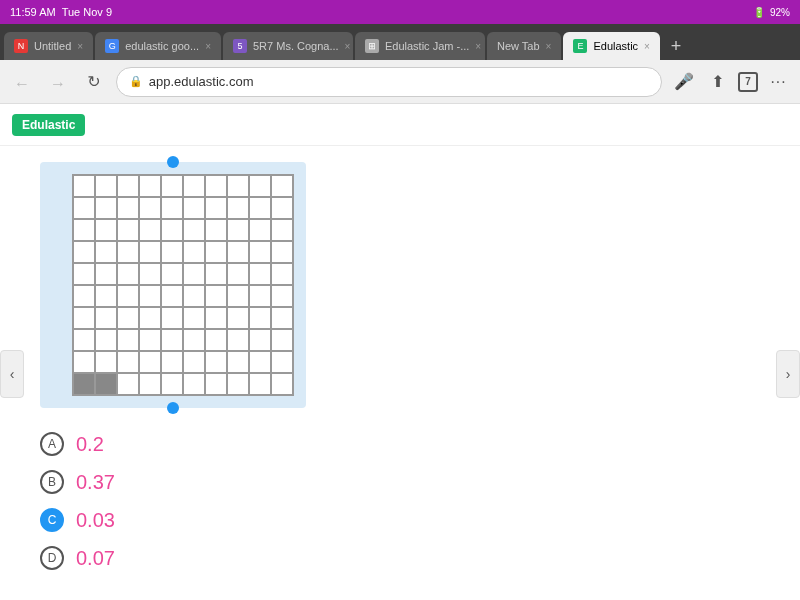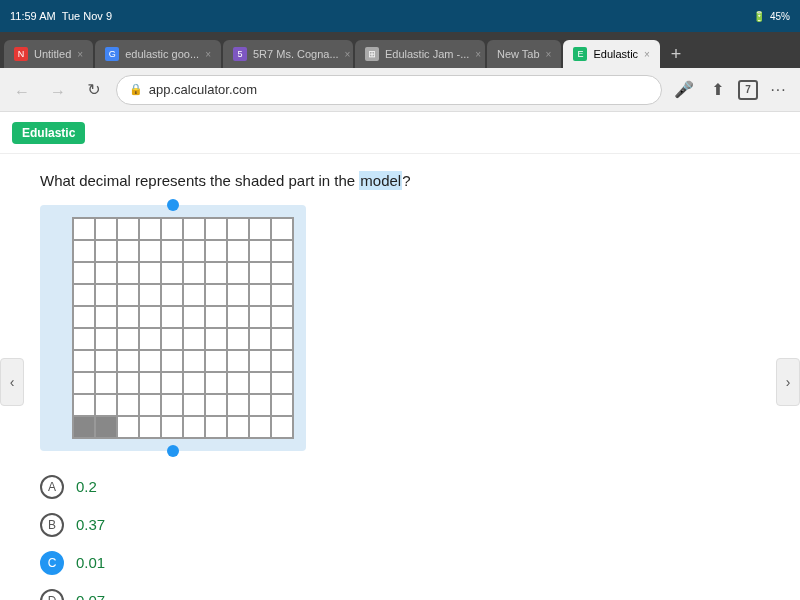--- a/index.html
+++ b/index.html
@@ -6,23 +6,23 @@
     body {
       width: 800px;
       height: 600px;
       overflow: hidden;
       font-family: -apple-system, BlinkMacSystemFont, 'Segoe UI', sans-serif;
       background: #fff;
     }
 
     
     .status-bar {
-      background: #0c4a6e;
+      background: #a21caf;
       color: #fff;
-      height: 32px;
+      height: 24px;
       display: flex;
       align-items: center;
       justify-content: space-between;
       padding: 0 10px;
       font-size: 11px;
     }
     .status-left { display: flex; gap: 6px; align-items: center; }
     .status-right { display: flex; gap: 4px; align-items: center; font-size: 10px; }
 
     
@@ -273,35 +273,35 @@
       font-weight: 500;
       color: #555;
       flex-shrink: 0;
     }
     .choice-circle.selected {
       background: #2196F3;
       border-color: #2196F3;
       color: #fff;
     }
     .choice-label {
-      font-size: 15px;
-      color: #15803d;
+      font-size: 20px;
+      color: #ec4899;
     }
   </style>
 </head>
 <body>
 
 <div class="status-bar">
   <div class="status-left">
     <span>11:59 AM</span>
     <span>Tue Nov 9</span>
   </div>
   <div class="status-right">
     <span>🔋</span>
-    <span>45%</span>
+    <span>92%</span>
   </div>
 </div>
 
 <div class="tab-bar">
   <div class="tab">
     <span class="tab-favicon" style="background:#e53935;color:#fff;font-size:9px;display:flex;align-items:center;justify-content:center;border-radius:2px;">N</span>
     <span>Untitled</span>
     <span class="tab-close">×</span>
   </div>
   <div class="tab">
@@ -330,21 +330,21 @@
   </div>
   <div class="new-tab-btn">+</div>
 </div>
 
 <div class="address-bar">
   <div class="nav-btn disabled">←</div>
   <div class="nav-btn disabled">→</div>
   <div class="nav-btn">↻</div>
   <div class="url-bar">
     <span class="url-lock">🔒</span>
-    <span>app.calculator.com</span>
+    <span>app.edulastic.com</span>
   </div>
   <div class="address-right">
     <div class="addr-icon">🎤</div>
     <div class="addr-icon">⬆</div>
     <div class="tab-count">7</div>
     <div class="addr-icon">···</div>
   </div>
 </div>
 
 <div class="edu-toolbar">
@@ -354,23 +354,20 @@
 
 <div class="content-area">
 
   <div class="side-arrow left">‹</div>
 
   <div class="side-arrow right">›</div>
 
   <div class="question-container">
 
     
-    <p class="question-text">
-      What decimal represents the shaded part in the <span class="highlight">model</span>?
-    </p>
 
     
     <div class="model-wrapper">
       <div class="select-dot dot-top"></div>
       <div class="grid-container" id="grid-container">
 
       <div class="grid-cell"></div>
           <div class="grid-cell"></div>
           <div class="grid-cell"></div>
           <div class="grid-cell"></div>
@@ -480,21 +477,21 @@
     <li class="choice-item">
           <div class="choice-circle">A</div>
           <span class="choice-label">0.2</span>
         </li>
         <li class="choice-item">
           <div class="choice-circle">B</div>
           <span class="choice-label">0.37</span>
         </li>
         <li class="choice-item">
           <div class="choice-circle selected">C</div>
-          <span class="choice-label">0.01</span>
+          <span class="choice-label">0.03</span>
         </li>
         <li class="choice-item">
           <div class="choice-circle">D</div>
           <span class="choice-label">0.07</span>
         </li>
       </ul>
 
   </div>
 </div>
 

